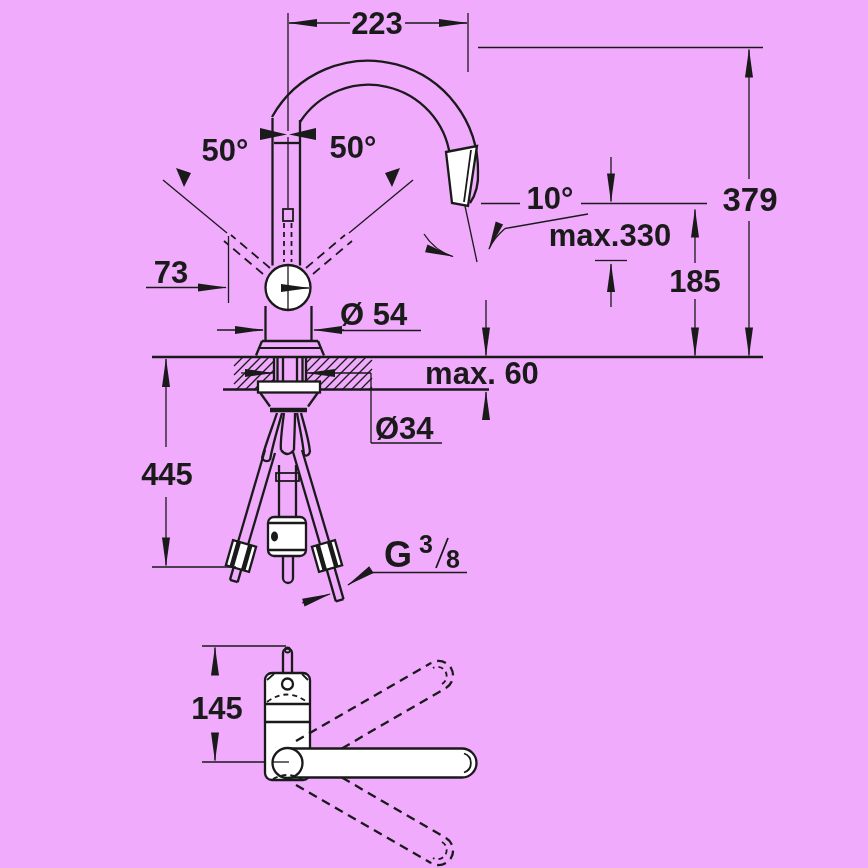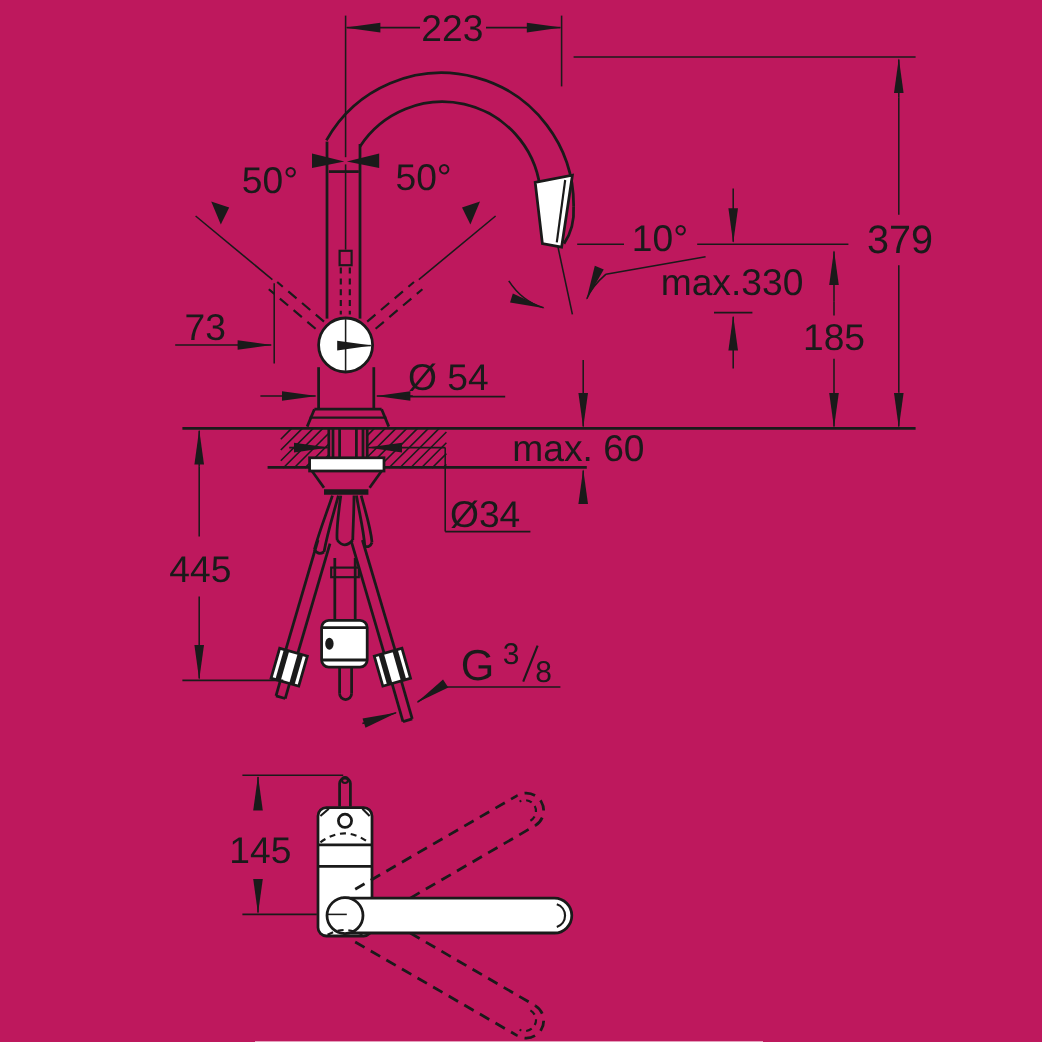--- a/index.html
+++ b/index.html
@@ -1,16 +1,16 @@
 <!DOCTYPE html>
 <html><head>
 <meta charset="utf-8">
 <style>
   html,body{margin:0;padding:0;background:#fff;}
-  .stage{width:868px;height:868px;position:relative;background:#be185d;}
+  .stage{width:868px;height:868px;position:relative;background:#f0abfc;font-weight:bold;}
   svg{display:block;}
   .m  {stroke:#1a1a1a;fill:none;stroke-width:2.3;}
   .m2 {stroke:#1a1a1a;fill:none;stroke-width:1.8;}
   .hv {stroke:#1a1a1a;fill:none;stroke-width:4.6;}
   .t  {stroke:#1a1a1a;fill:none;stroke-width:1.3;}
   .fw {fill:#fff;stroke:#1a1a1a;stroke-width:2.3;}
   .dash  {stroke-dasharray:9,6;}
   .dash2 {stroke-dasharray:5,4;}
   .arrfill{fill:#1a1a1a;stroke:none;}
   .txt{font-family:"Liberation Sans", sans-serif;fill:#1a1a1a;}

